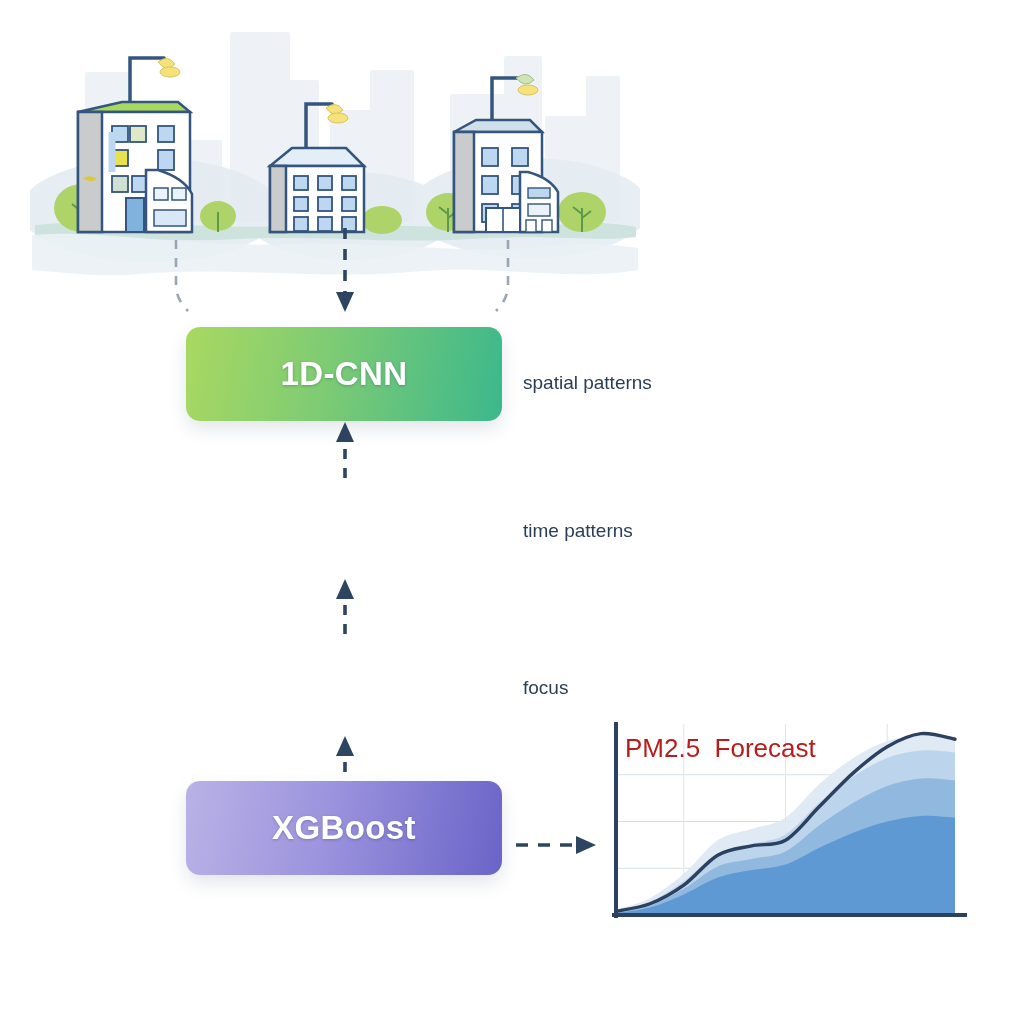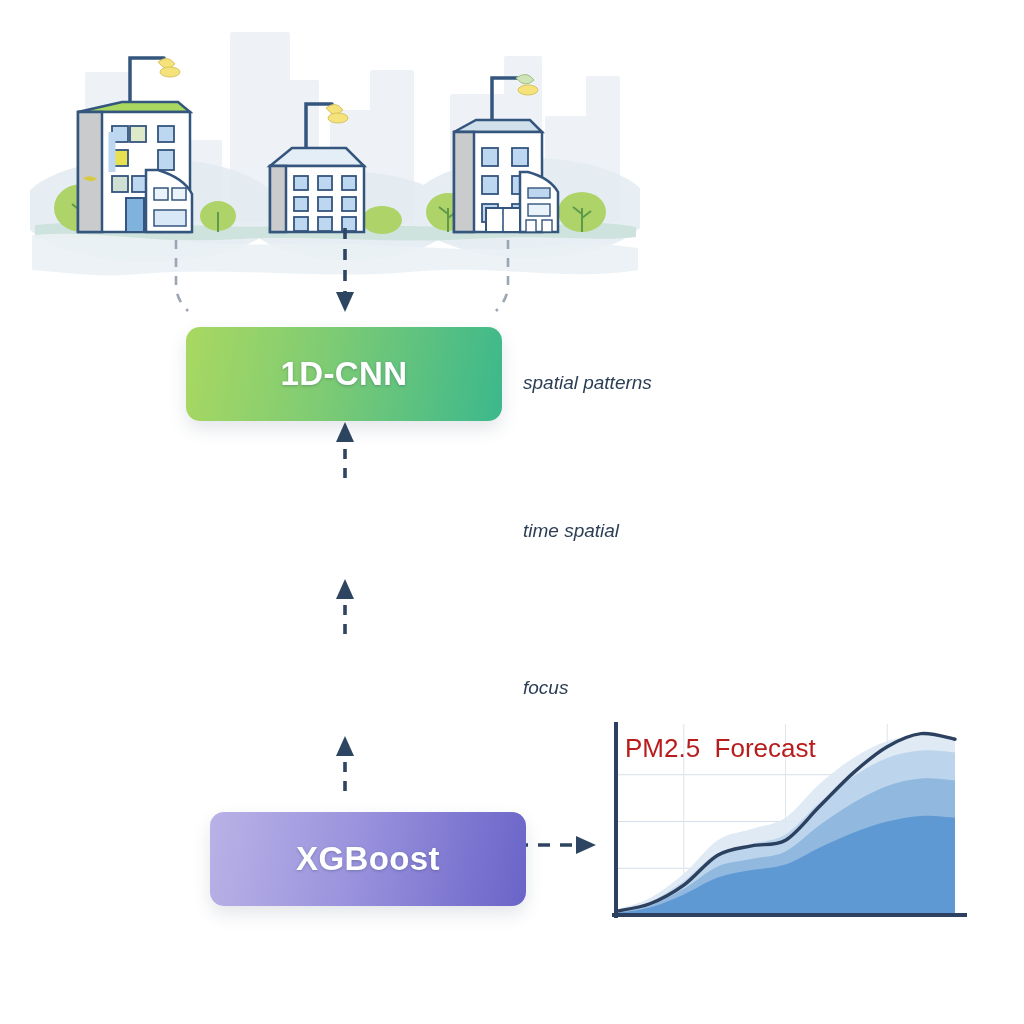--- a/index.html
+++ b/index.html
@@ -24,32 +24,32 @@
     box-shadow:0 8px 18px rgba(40,60,90,.13);
   }
   .node span.label{
     color:#ffffff;font-size:33px;font-weight:bold;
     letter-spacing:.4px;
     text-shadow:0 1px 3px rgba(30,50,80,.30);
   }
   #node-cnn{top:327px;background:linear-gradient(100deg,#a9d861 0%,#7dcb74 45%,#3cb88c 100%);}
   #node-bilstm{top:484px;background:linear-gradient(100deg,#79cbd6 0%,#59a8dd 45%,#3a73c8 100%);}
   #node-attention{top:640px;background:linear-gradient(100deg,#fbd96a 0%,#f8b94e 50%,#f28f33 100%);}
-  #node-xgboost{top:812px;background:linear-gradient(100deg,#b9b2e6 0%,#9b93dd 45%,#6a64c8 100%);margin-left:24px;}
+  #node-xgboost{top:781px;background:linear-gradient(100deg,#b9b2e6 0%,#9b93dd 45%,#6a64c8 100%);}
 
   .blur-artifact{
     position:absolute;left:50%;transform:translateX(-50%);
     bottom:14px;width:22px;height:7px;border-radius:3px;
     background:rgba(255,255,255,.55);filter:blur(1.6px);
   }
 
   
   .caption{
     position:absolute;left:523px;
-    color:#2c3e55;font-size:19px;white-space:nowrap;font-style:italic;
+    color:#2c3e55;font-size:19px;white-space:nowrap;
   }
   #cap-cnn{top:372px;}
   #cap-bilstm{top:520px;}
   #cap-attention{top:677px;}
 
   
   .arrows{position:absolute;left:0;top:0;width:1024px;height:1024px;pointer-events:none;}
 
   
   .chart{position:absolute;left:596px;top:712px;width:400px;height:225px;}
@@ -221,21 +221,21 @@
       <path d="M516 845 L578 845" stroke="#2e4561" stroke-width="3.6" stroke-dasharray="12 10" fill="none"></path>
       <path d="M596 845 L576 836 L576 854 Z" fill="#2e4561"></path>
     </g>
   </svg>
 
   <div class="node" id="node-cnn">
     <span class="label">1D-CNN</span>
   </div>
   <div class="caption" id="cap-cnn">spatial patterns</div>
 
-  <div class="caption" id="cap-bilstm">time spatial</div>
+  <div class="caption" id="cap-bilstm">time patterns</div>
 
   <div class="caption" id="cap-attention">focus</div>
 
   <div class="node" id="node-xgboost">
     <span class="label">XGBoost</span>
   </div>
 
   <div class="chart">
     <svg id="chart-svg" width="400" height="225" viewBox="0 0 400 225">
         <line x1="20" y1="156.25" x2="359" y2="156.25" stroke="#d5dee8" stroke-width="1.1"></line>

